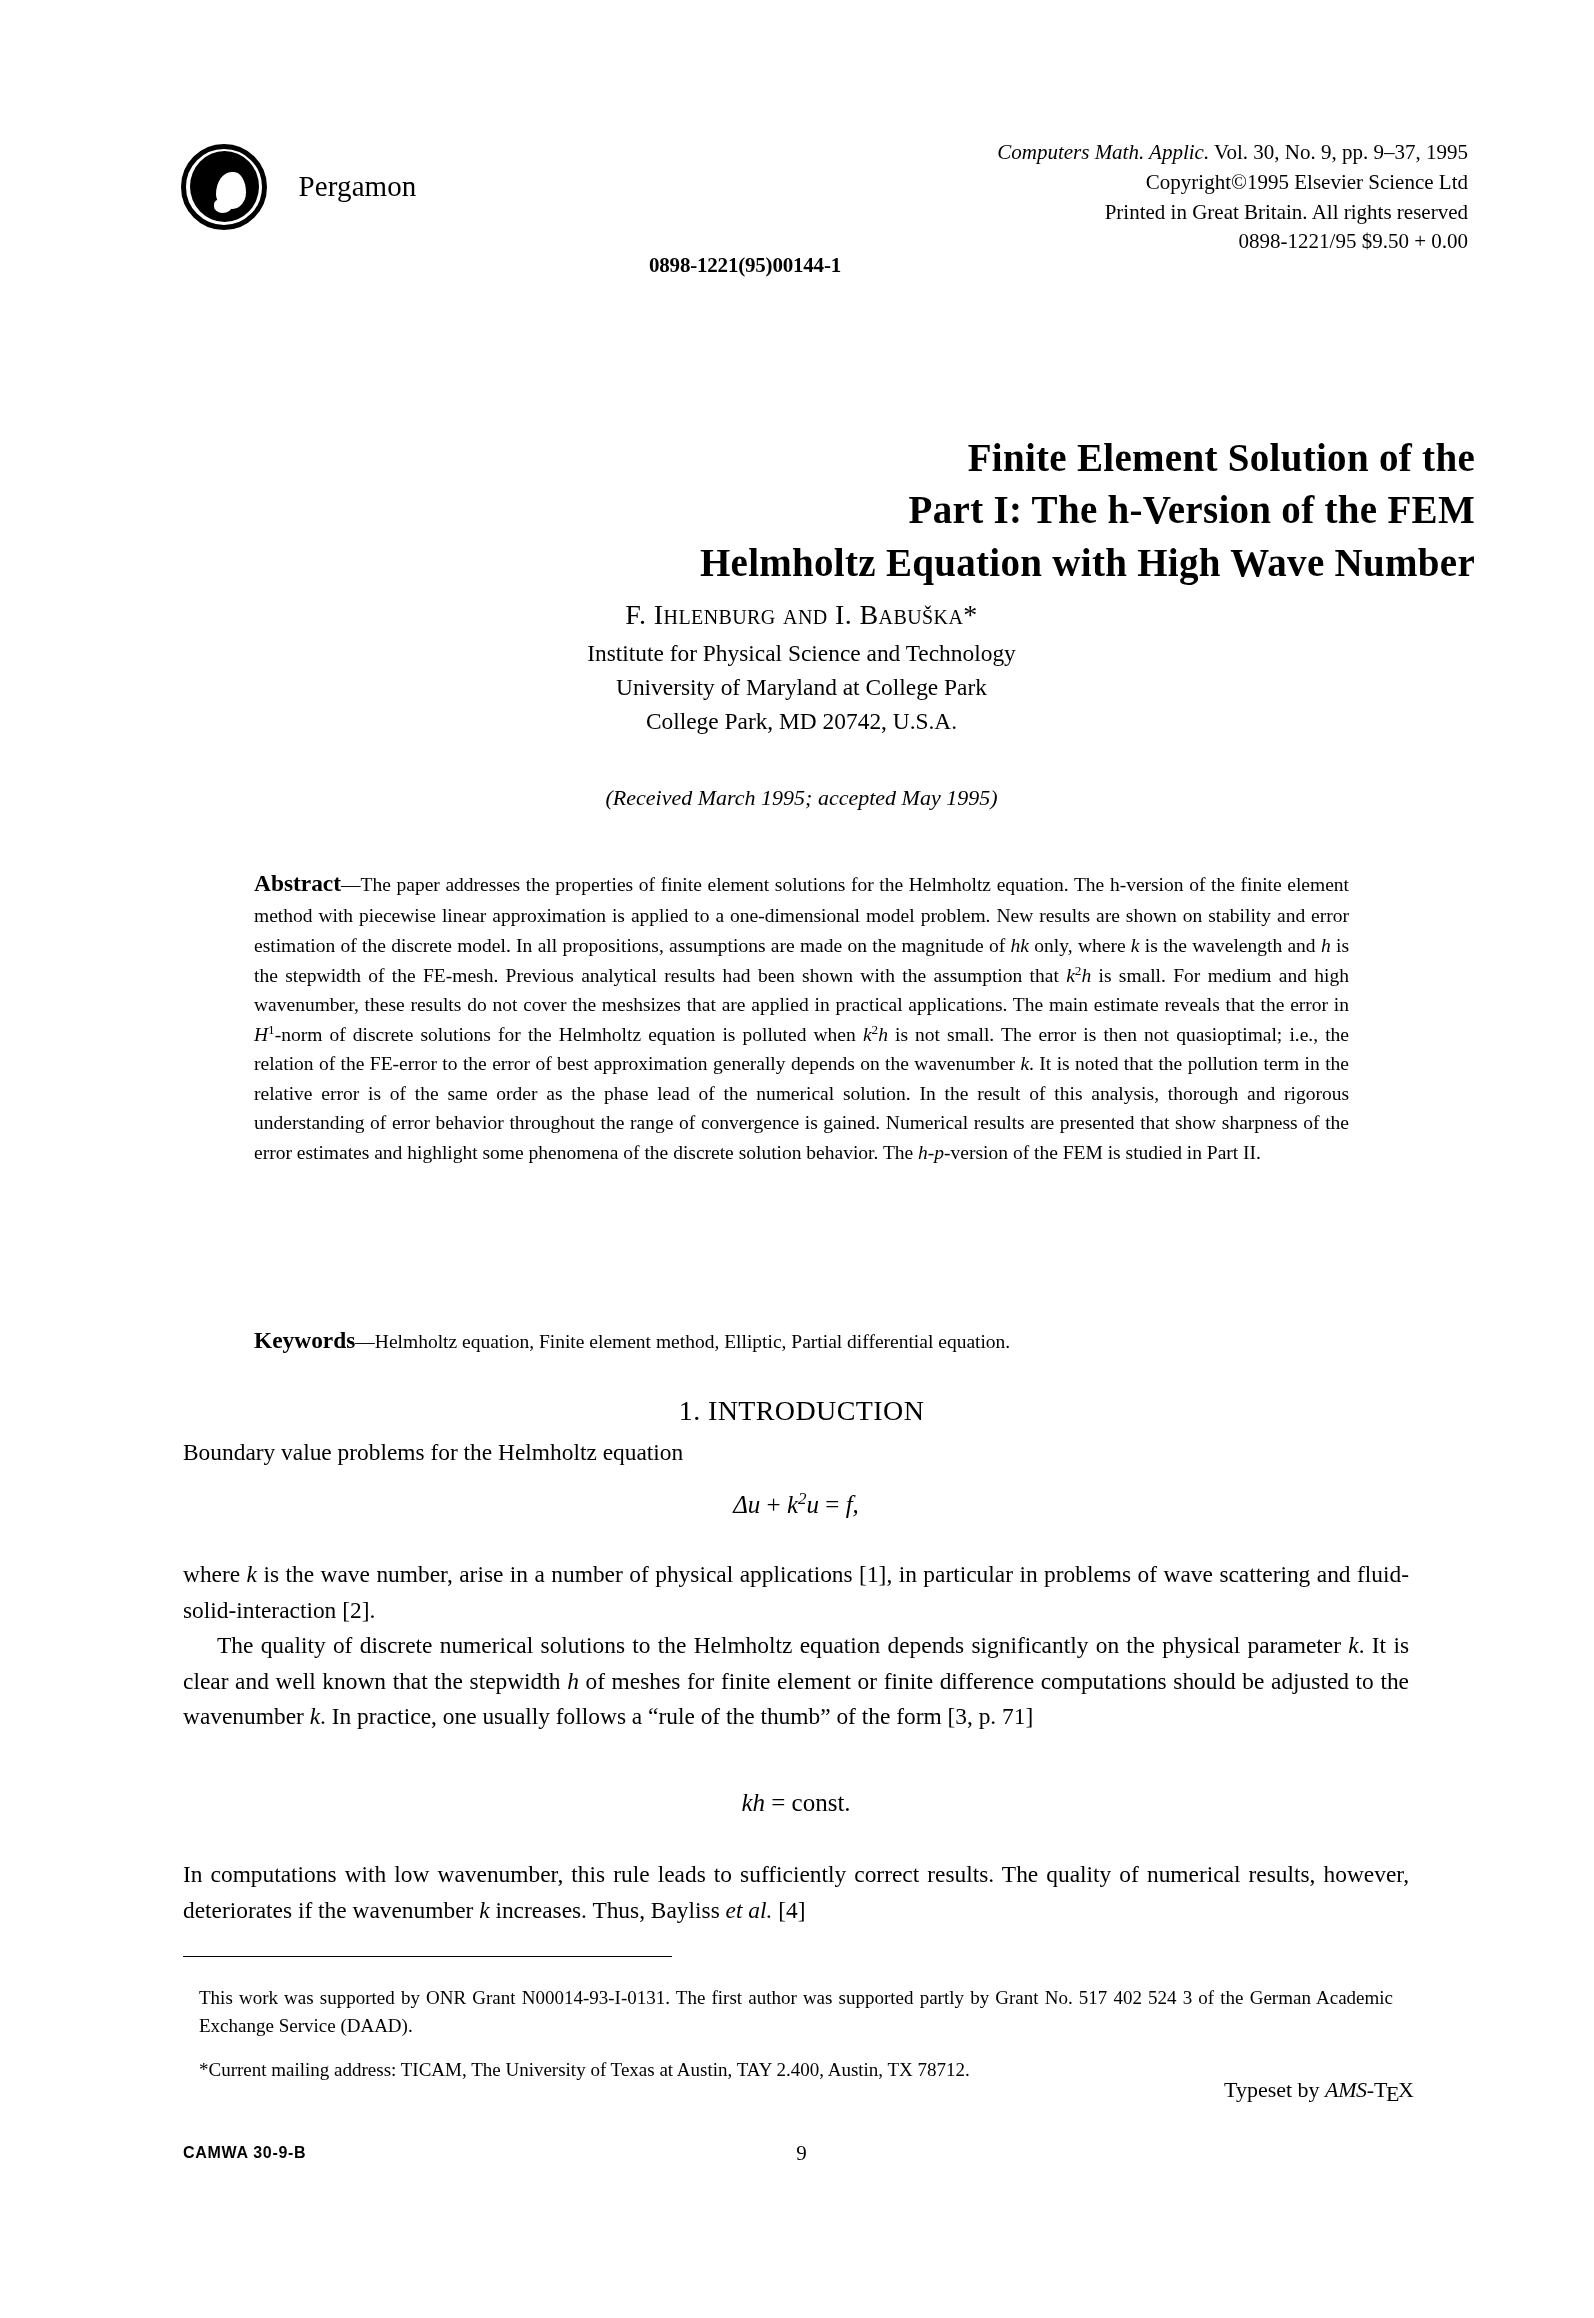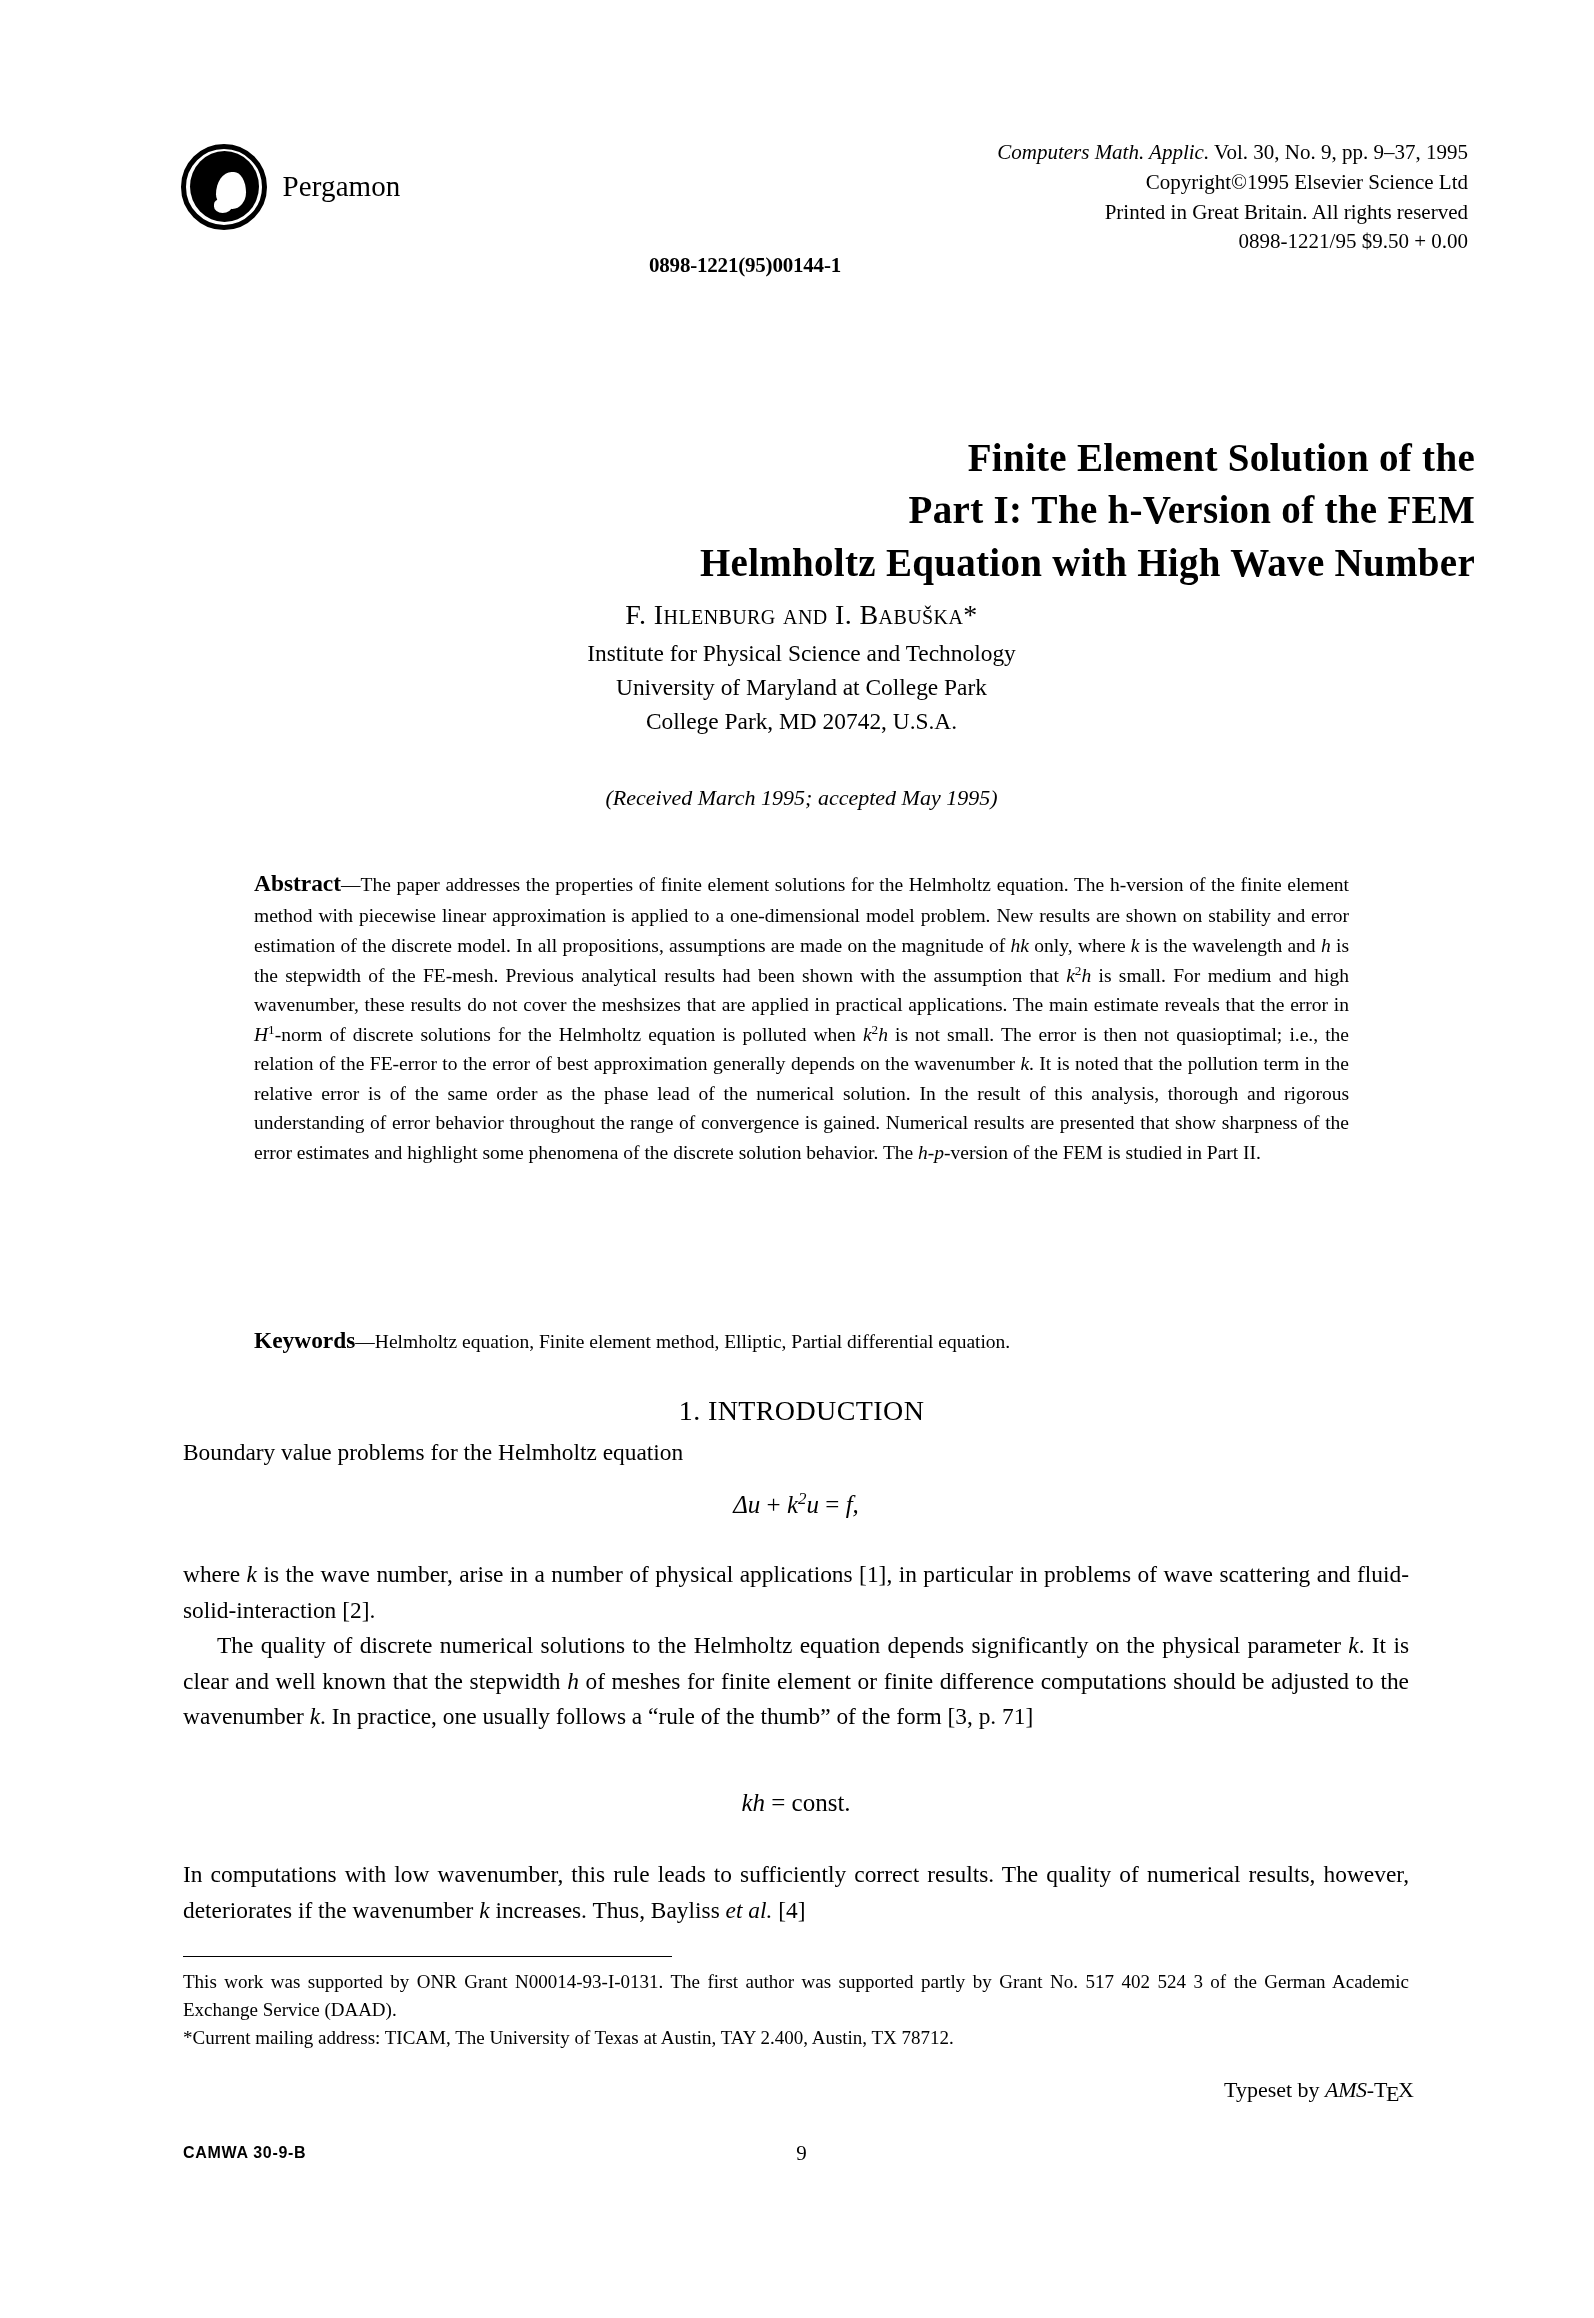--- a/index.html
+++ b/index.html
@@ -79,20 +79,21 @@
     left: 33px;
     top: 55px;
     width: 18.4px;
     height: 14px;
     background: #fff;
     border-radius: 40% 45% 55% 50%;
   }
   .pergamon-word {
     font-size: 29px;
     letter-spacing: 0.1px;
+    margin-left: 16px;
   }
 
   .pubinfo {
     position: absolute;
     right: 0;
     top: 0;
     text-align: right;
     font-size: 21px;
     line-height: 1.42;
   }
@@ -230,21 +231,21 @@
   }
   .footnotes {
     position: absolute;
     left: 183px;
     top: 1968px;
     width: 1226px;
     font-size: 19px;
     line-height: 1.47;
     text-align: justify;
   }
-  .footnotes p { margin: 0; }
+  .footnotes p { margin: 16px; }
 
   .typeset {
     position: absolute;
     right: 181px;
     top: 2077px;
     font-size: 22px;
   }
   .typeset .ams {
     font-style: italic;
     letter-spacing: -0.4px;

